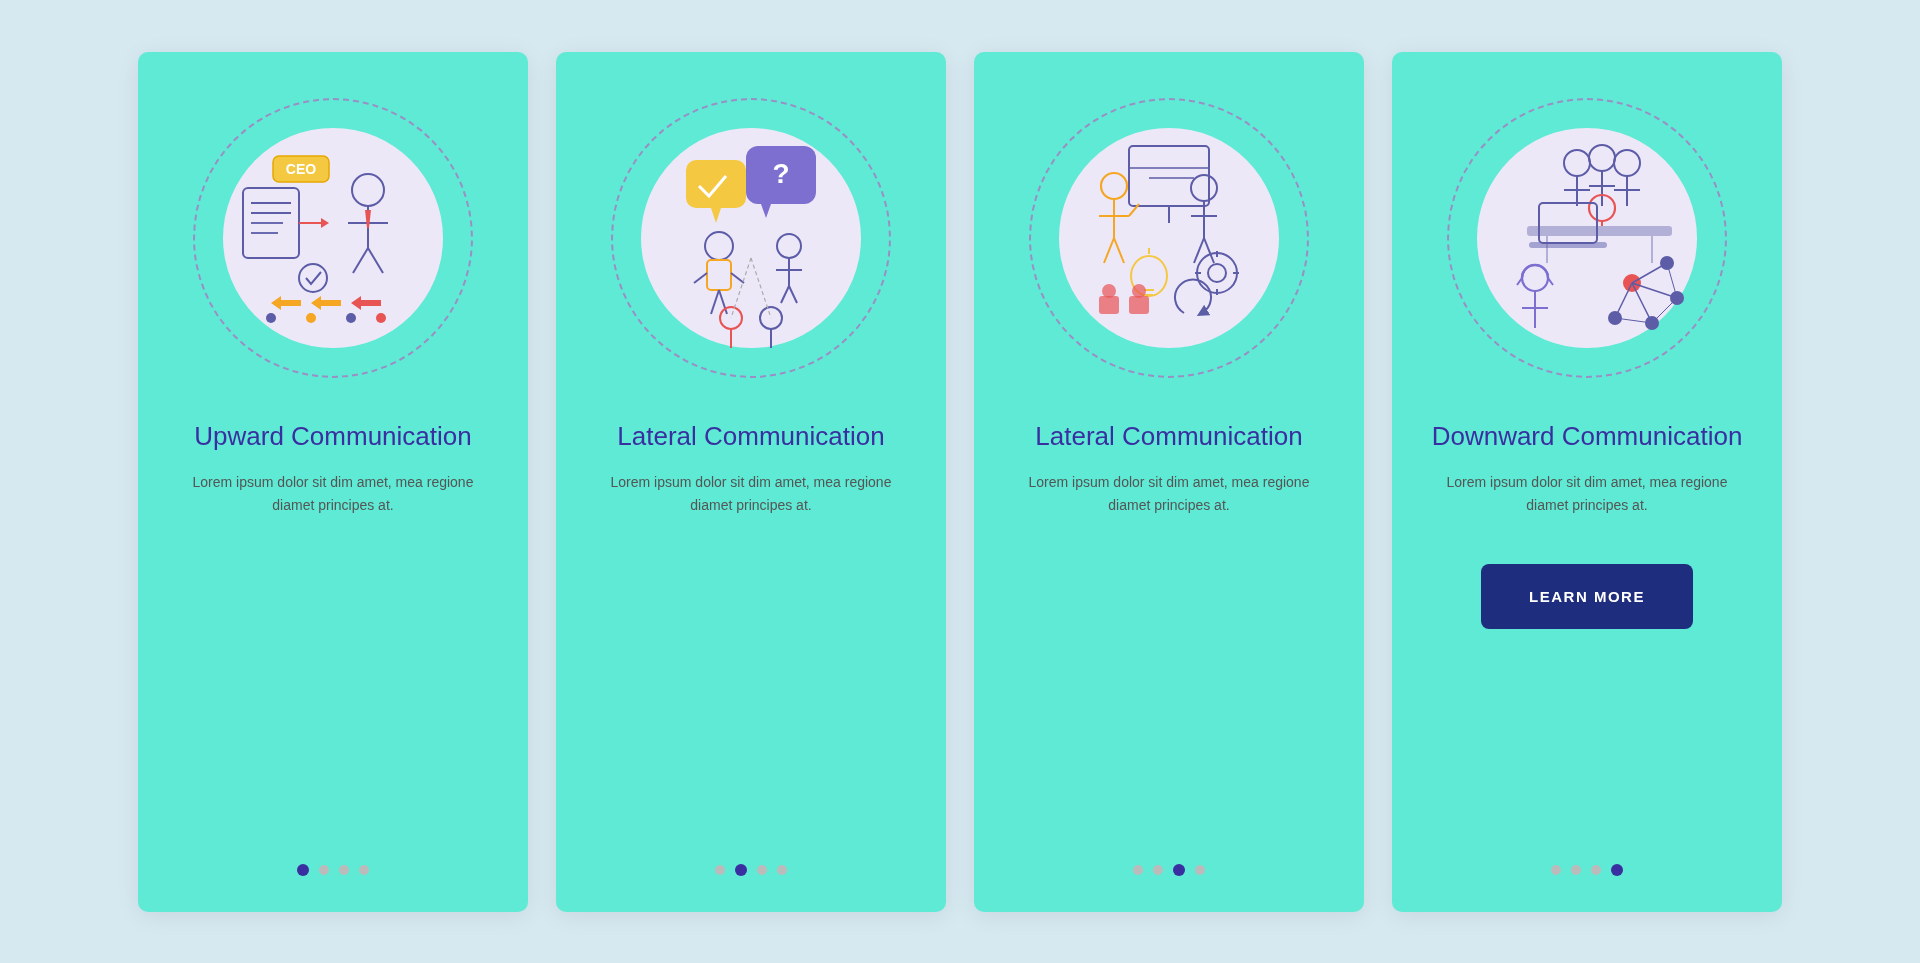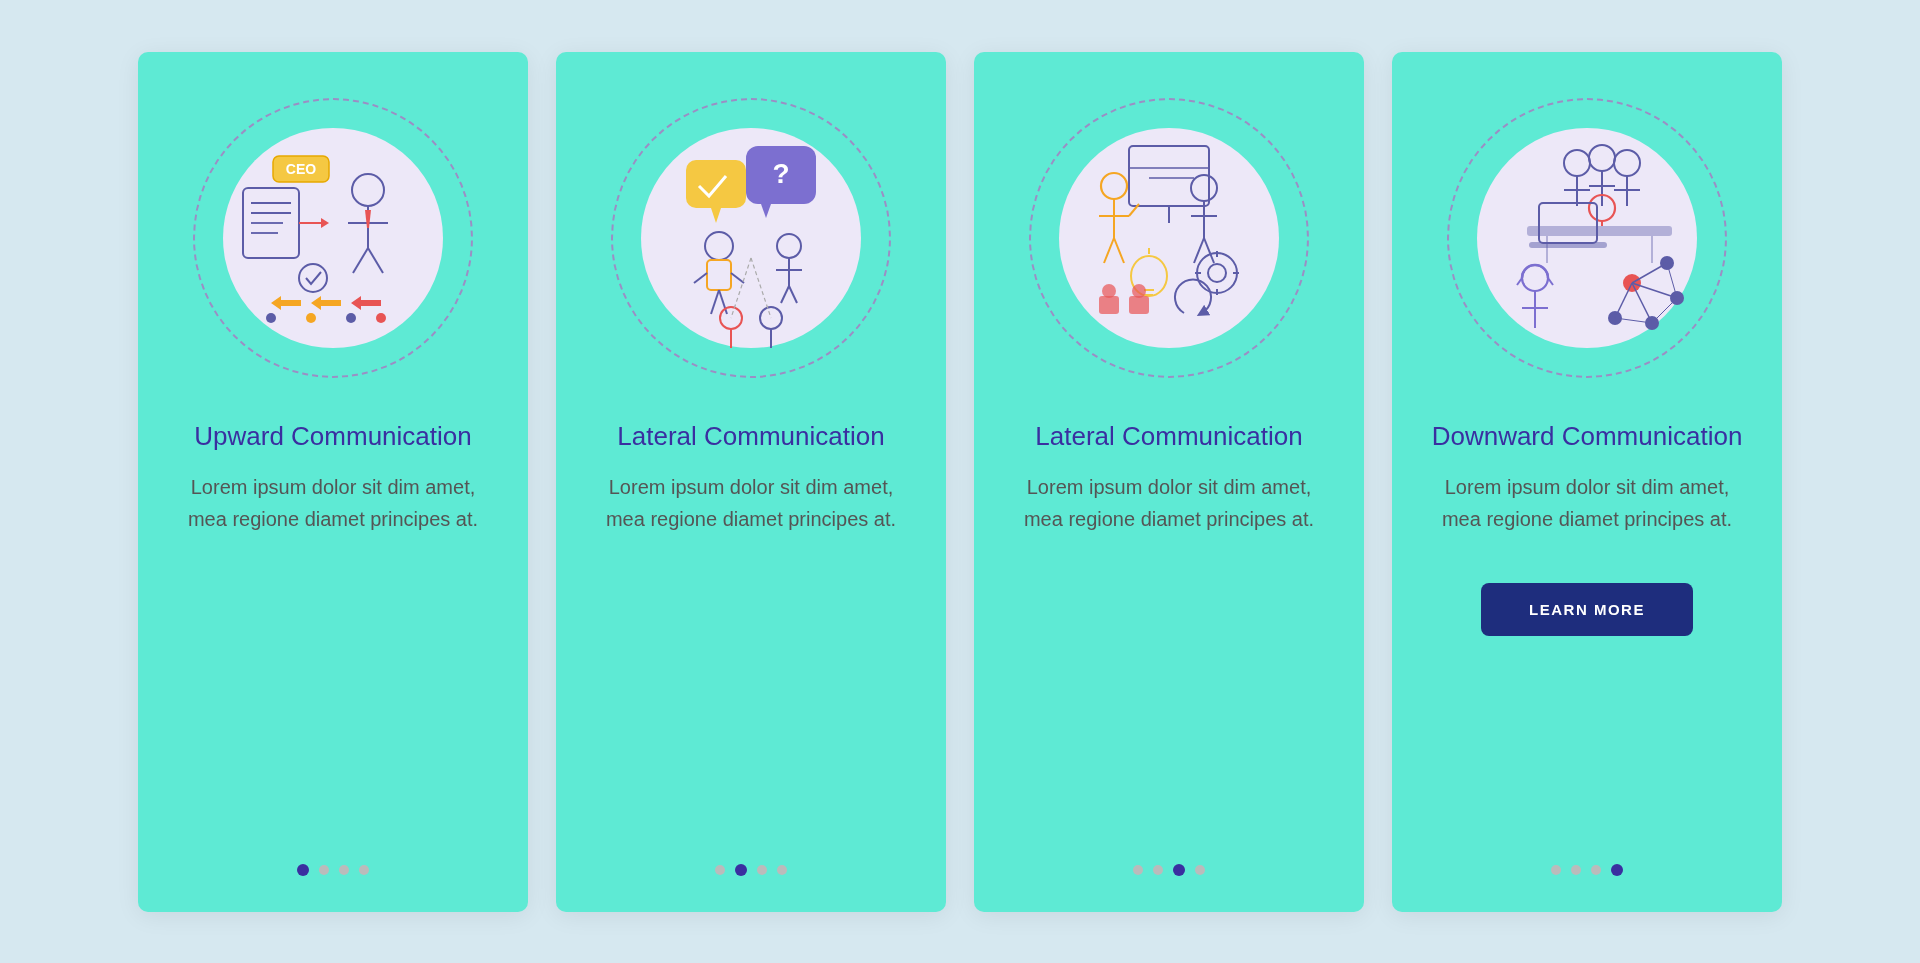--- a/index.html
+++ b/index.html
@@ -61,21 +61,21 @@
     }
     .card-title {
       font-size: 26px;
       font-weight: 400;
       color: #3a2fa0;
       text-align: center;
       margin-bottom: 18px;
       line-height: 1.3;
     }
     .card-body {
-      font-size: 20px;
+      font-size: 14px;
       color: #555;
       text-align: center;
       line-height: 1.6;
       margin-bottom: 32px;
     }
     .dots {
       display: flex;
       gap: 10px;
       align-items: center;
       margin-top: auto;
@@ -90,21 +90,21 @@
     .dot.active {
       background: #3a2fa0;
       width: 12px;
       height: 12px;
     }
     .learn-more-btn {
       background: #1e2d7d;
       color: #fff;
       border: none;
       border-radius: 8px;
-      padding: 18px 48px;
+      padding: 24px 48px;
       font-size: 15px;
       font-weight: 700;
       letter-spacing: 1.5px;
       cursor: pointer;
       margin-top: 16px;
       margin-bottom: 16px;
     }
     
     .svg-wrap {
       position: relative;

